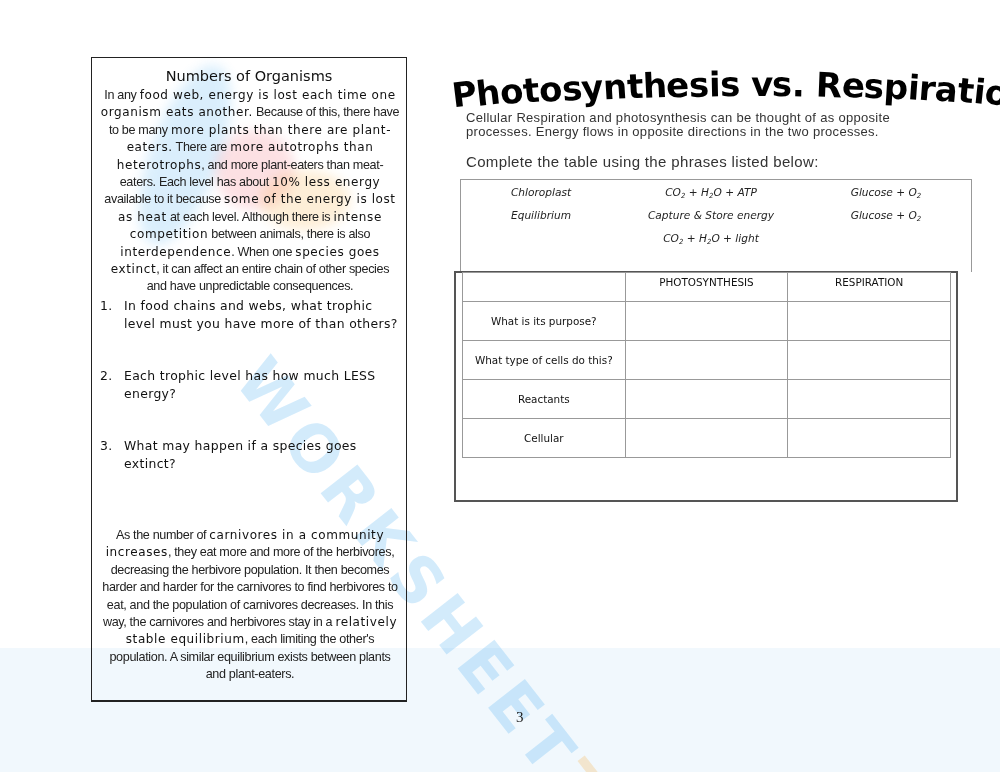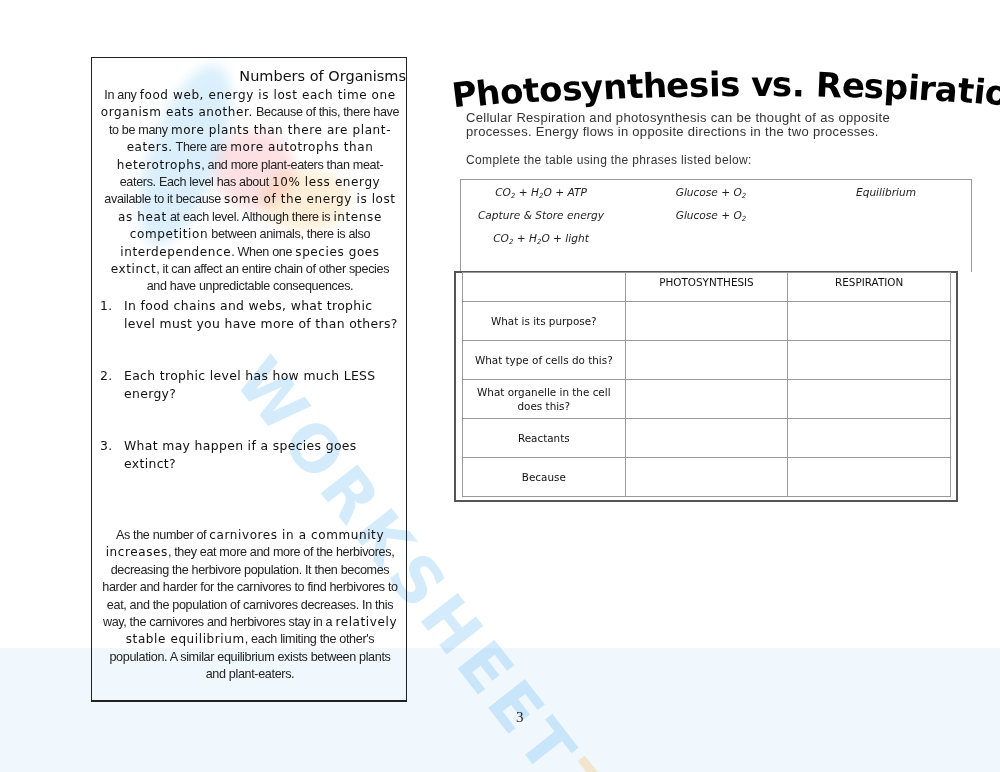--- a/index.html
+++ b/index.html
@@ -25,21 +25,21 @@
   .watermark .wm-b { color: #f7a52a; }
   .blob { position: absolute; border-radius: 50%; filter: blur(6px); opacity: 0.18; pointer-events: none; }
 
   
   .left-panel {
     position: absolute; left: 91px; top: 57px; width: 316px; height: 645px;
     border: 1px solid #222; border-bottom-width: 2px; box-sizing: border-box;
     background: transparent;
   }
   .lp-title {
-    position: absolute; left: 0; width: 100%; text-align: right;
+    position: absolute; left: 0; width: 100%; text-align: center;
     font-family: "DejaVu Sans", sans-serif; font-size: 14.5px; color: #111;
   }
   .lp-para {
     position: absolute; left: 8px; width: 300px; text-align: center;
     font-family: "Liberation Sans", sans-serif; font-size: 12.6px; line-height: 17.4px;
     color: #222; letter-spacing: -0.35px;
   }
   .lp-para b {
     font-family: "DejaVu Sans", sans-serif; font-weight: normal; font-size: 12px;
     letter-spacing: 0.6px; color: #111; text-align: right;
@@ -59,21 +59,21 @@
     color: #000; letter-spacing: -0.5px; white-space: nowrap;
   }
   .main-title span { display: inline-block; }
   .intro {
     position: absolute; left: 466px; top: 111px; width: 480px;
     font-family: "Liberation Sans", sans-serif; font-size: 13px; line-height: 14px;
     color: #333; letter-spacing: 0.3px;
   }
   .instr {
     position: absolute; left: 466px; top: 153px; width: 480px;
-    font-family: "Liberation Sans", sans-serif; font-size: 12px;
+    font-family: "Liberation Sans", sans-serif; font-size: 15px;
     color: #333; letter-spacing: 0.35px;
   }
   .phrase-box {
     position: absolute; left: 460px; top: 179px; width: 512px; height: 93px;
     border-left: 1px solid #999; border-top: 1px solid #999; border-right: 1px solid #999;
     box-sizing: border-box;
   }
   .phrase-grid {
     position: absolute; left: 0; top: 3px; width: 100%;
     display: grid; grid-template-columns: 160px 180px 170px;
@@ -143,20 +143,21 @@
   <div class="lp-para" id="equil-para" style="top:469px;"><span>As the number of </span><b>carnivores in a community increases</b><span>, they eat more and more of the herbivores, decreasing the herbivore population.  It then becomes harder and harder for the carnivores to find herbivores to eat, and the population of carnivores decreases.  In this way, the carnivores and herbivores stay in a </span><b>relatively stable equilibrium</b><span>, each limiting the other's population.  A similar equilibrium exists between plants and plant-eaters.</span></div>
 </div>
 
 <div class="main-title" id="main-title"><span style="transform: translateY(8px) rotate(-7deg);">P</span><span style="transform: translateY(6.7px) rotate(-6.5deg);">h</span><span style="transform: translateY(5.4px) rotate(-6deg);">o</span><span style="transform: translateY(4.3px) rotate(-5.6deg);">t</span><span style="transform: translateY(3.2px) rotate(-5.1deg);">o</span><span style="transform: translateY(2.3px) rotate(-4.6deg);">s</span><span style="transform: translateY(1.4px) rotate(-4.1deg);">y</span><span style="transform: translateY(0.7px) rotate(-3.6deg);">n</span><span style="transform: translateY(0px) rotate(-3.1deg);">t</span><span style="transform: translateY(-0.6px) rotate(-2.7deg);">h</span><span style="transform: translateY(-1px) rotate(-2.2deg);">e</span><span style="transform: translateY(-1.4px) rotate(-1.7deg);">s</span><span style="transform: translateY(-1.7px) rotate(-1.2deg);">i</span><span style="transform: translateY(-1.9px) rotate(-0.7deg);">s</span><span style="transform: translateY(-2px) rotate(-0.2deg);">&nbsp;</span><span style="transform: translateY(-2px) rotate(0.2deg);">v</span><span style="transform: translateY(-1.9px) rotate(0.7deg);">s</span><span style="transform: translateY(-1.7px) rotate(1.2deg);">.</span><span style="transform: translateY(-1.4px) rotate(1.7deg);">&nbsp;</span><span style="transform: translateY(-1px) rotate(2.2deg);">R</span><span style="transform: translateY(-0.6px) rotate(2.7deg);">e</span><span style="transform: translateY(0px) rotate(3.1deg);">s</span><span style="transform: translateY(0.7px) rotate(3.6deg);">p</span><span style="transform: translateY(1.4px) rotate(4.1deg);">i</span><span style="transform: translateY(2.3px) rotate(4.6deg);">r</span><span style="transform: translateY(3.2px) rotate(5.1deg);">a</span><span style="transform: translateY(4.3px) rotate(5.6deg);">t</span><span style="transform: translateY(5.4px) rotate(6deg);">i</span><span style="transform: translateY(6.7px) rotate(6.5deg);">o</span></div>
 
 <div class="intro">Cellular Respiration and photosynthesis can be thought of as opposite processes.  Energy flows in opposite directions in the two processes.</div>
 <div class="instr">Complete the table using the phrases listed below:</div>
 
 <div class="phrase-box">
   <div class="phrase-grid" id="phrase-grid">
+      <div class="phrase"><span>Chloroplast</span></div>
       <div class="phrase"><span>CO</span><sub>2</sub><span> + H</span><sub>2</sub><span>O + ATP</span></div>
       <div class="phrase"><span>Glucose + O</span><sub>2</sub><span></span></div>
       <div class="phrase"><span>Equilibrium</span></div>
       <div class="phrase"><span>Capture &amp; Store energy</span></div>
       <div class="phrase"><span>Glucose + O</span><sub>2</sub><span></span></div>
       <div class="phrase"><span></span></div>
       <div class="phrase"><span>CO</span><sub>2</sub><span> + H</span><sub>2</sub><span>O + light</span></div>
       <div class="phrase"><span></span></div>
     </div>
 </div>
@@ -175,30 +176,25 @@
       <td class="rowlabel">What is its purpose?</td>
       <td></td>
       <td></td>
     </tr>
     <tr>
       <td class="rowlabel">What type of cells do this?</td>
       <td></td>
       <td></td>
     </tr>
     <tr>
-      <td class="rowlabel">What organelle in the cell does this?</td>
-      <td></td>
-      <td></td>
-    </tr>
-    <tr>
       <td class="rowlabel">Reactants</td>
       <td></td>
       <td></td>
     </tr>
     <tr>
-      <td class="rowlabel">Because</td>
+      <td class="rowlabel">Cellular</td>
       <td></td>
       <td></td>
     </tr>
   </tbody>
 </table>
 
 <div class="page-number">3</div>
 
 </body></html>

